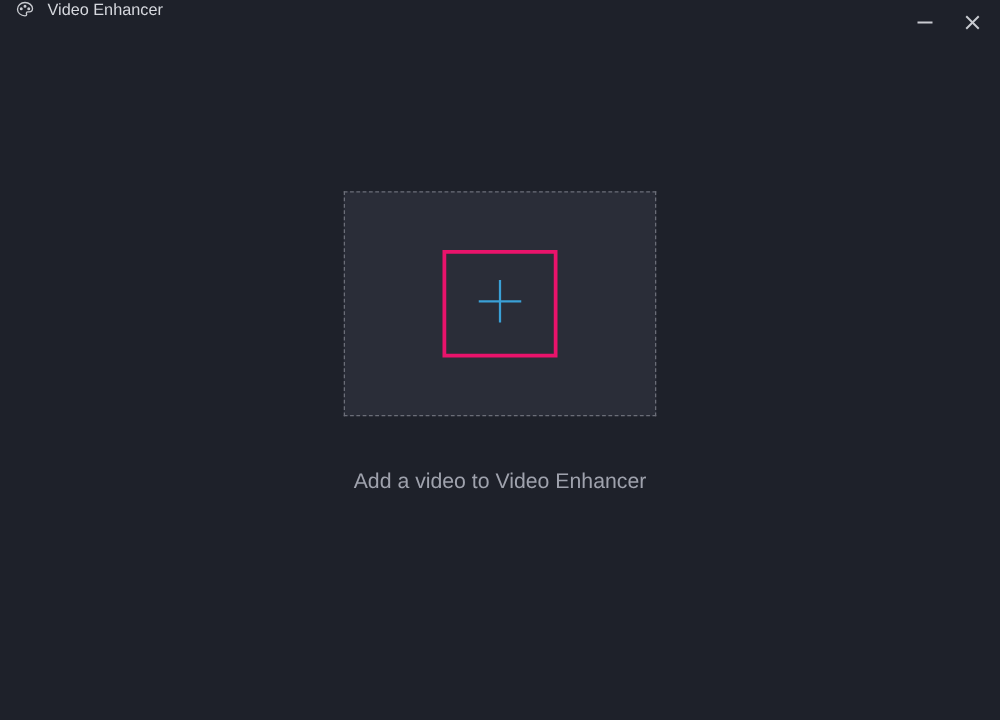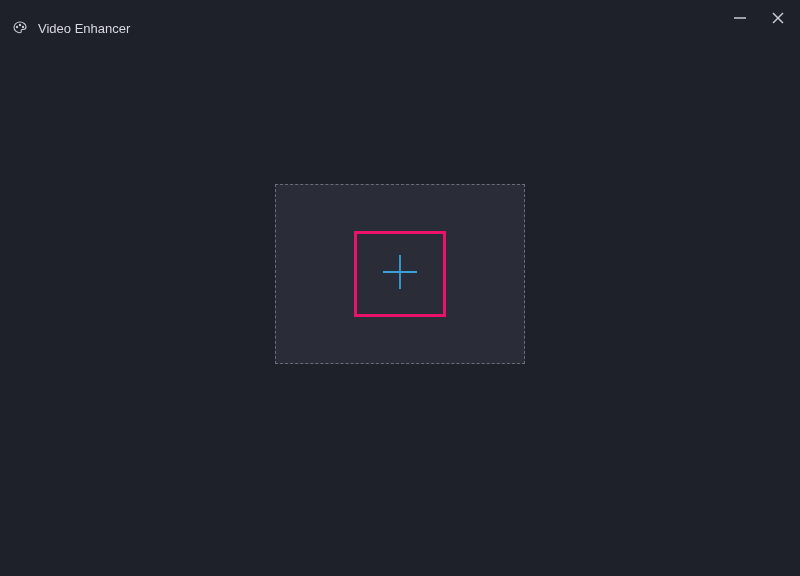--- a/index.html
+++ b/index.html
@@ -7,21 +7,21 @@
       width: 800px;
       height: 576px;
       background: #1e212a;
       font-family: "Segoe UI", Tahoma, sans-serif;
       overflow: hidden;
       position: relative;
     }
     .titlebar {
       height: 36px;
       display: flex;
-      align-items: flex-end;
+      align-items: flex-start;
       padding: 0 12px;
       color: #c9cbd1;
     }
     .titlebar .app-icon {
       width: 16px;
       height: 16px;
       margin-right: 10px;
       display: inline-flex;
       align-items: center;
       justify-content: center;
@@ -113,13 +113,14 @@
   <div class="dropzone">
     <div class="highlight-box">
       <span>
         <svg width="46" height="46" viewBox="0 0 46 46">
           <line x1="23" y1="6" x2="23" y2="40" stroke="#3aa0d6" stroke-width="1.8"></line>
           <line x1="6" y1="23" x2="40" y2="23" stroke="#3aa0d6" stroke-width="1.8"></line>
         </svg>
       </span>
     </div>
   </div>
+  <div class="caption">Add a video to Video Enhancer</div>
 </div>
 
 </body></html>

